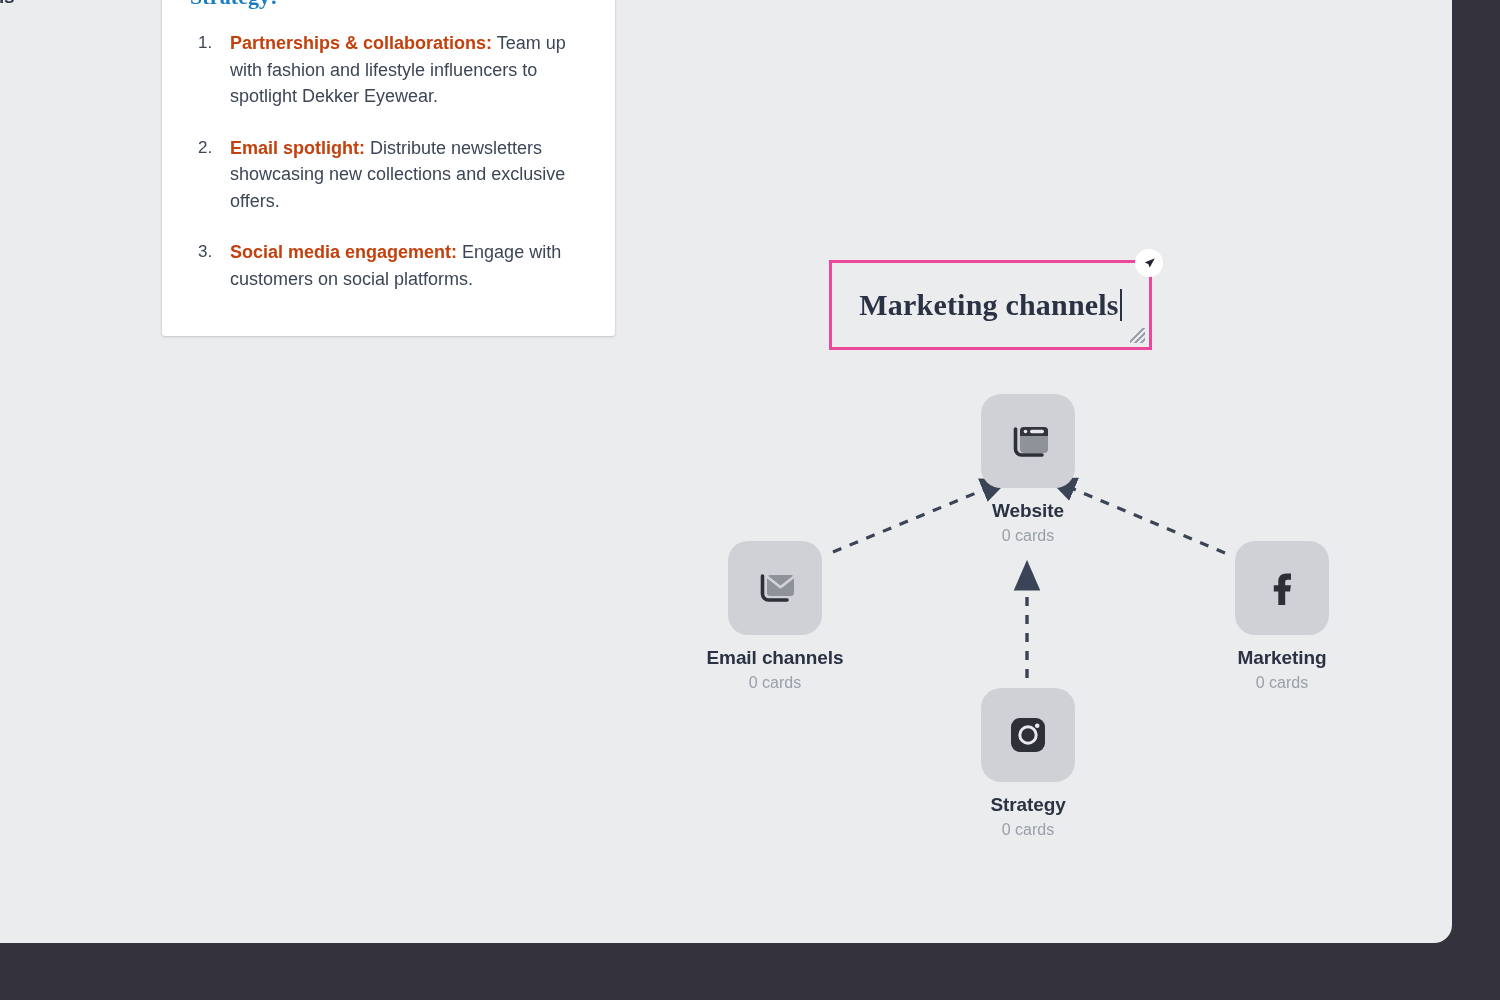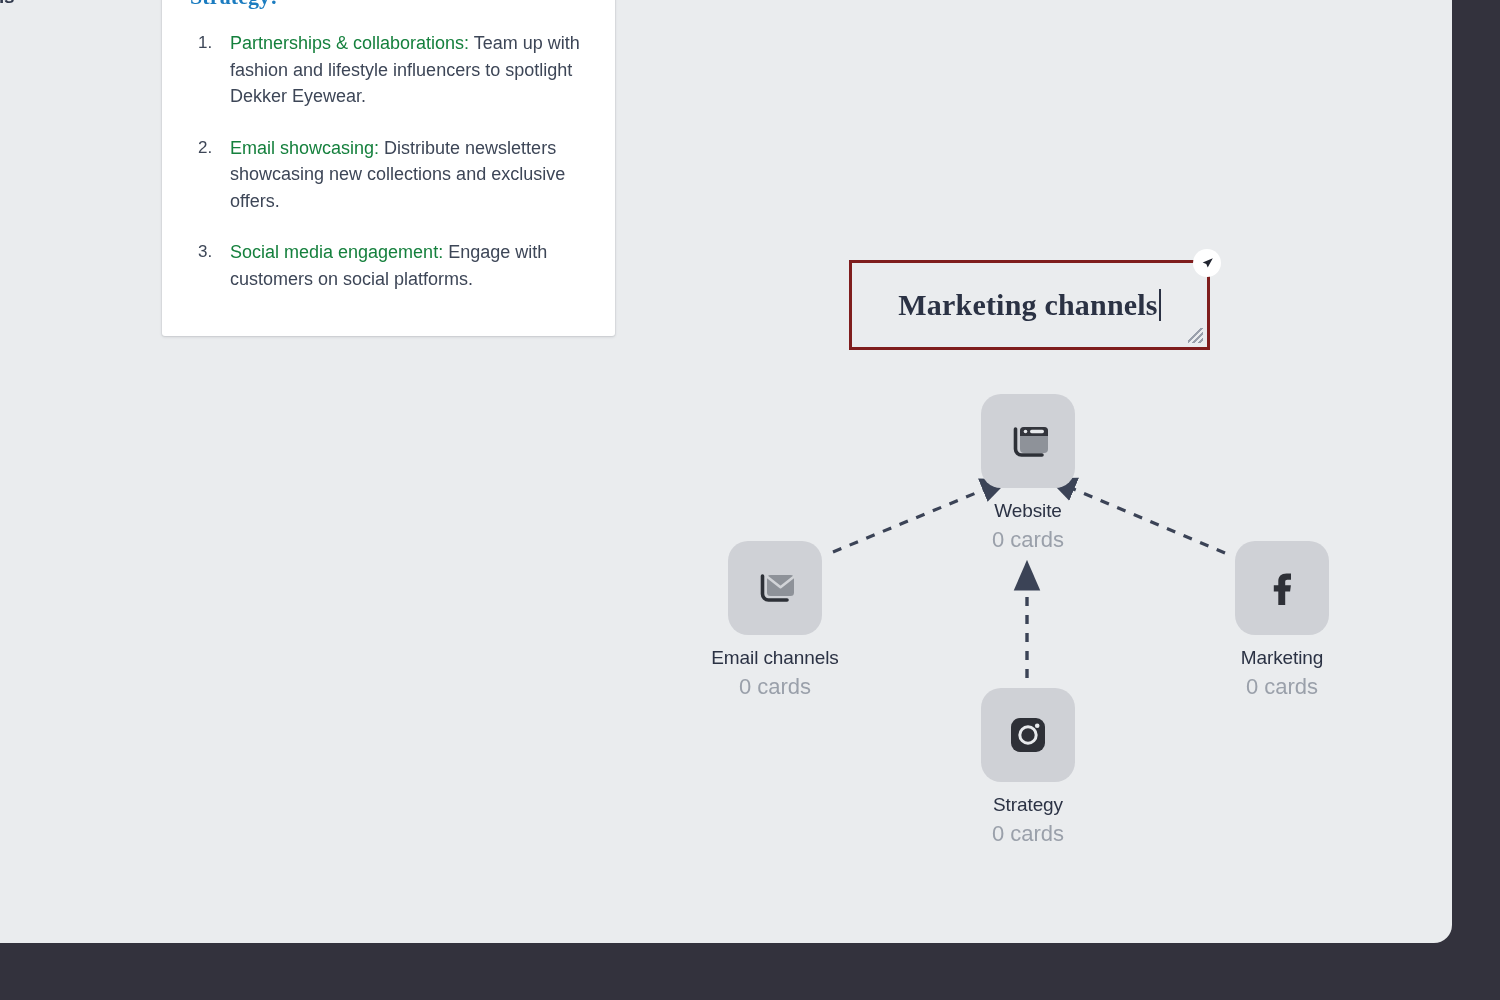--- a/index.html
+++ b/index.html
@@ -94,39 +94,38 @@
   ol.strategy-list li:last-child { margin-bottom: 0; }
   ol.strategy-list li::before {
     content: counter(strat) ".";
     position: absolute;
     left: 8px;
     top: 0;
     color: #3d4657;
     font-size: 17px;
   }
   ol.strategy-list li b {
-    font-weight: 400;
-    color: #15803d;
+    font-weight: 700;
+    color: #c2410c;
   }
 
   
   #textbox {
     position: absolute;
     left: 889px;
     top: 320px;
-    width: 361px;
+    width: 323px;
     height: 90px;
-    border: 3px solid #7f1d1d;
+    border: 3px solid #ec4899;
     background: transparent;
     box-sizing: border-box;
     z-index: 6;
     display: flex;
     align-items: center;
     justify-content: center;
-    margin-left: 20px;
   }
   #textbox .tb-text {
     font-family: "Liberation Serif", serif;
     font-weight: 700;
     font-size: 30px;
     color: #2b3244;
     letter-spacing: 0.2px;
     white-space: nowrap;
     position: relative;
   }
@@ -177,27 +176,27 @@
     margin: 0 auto;
     border-radius: 20px;
     background: #cfd1d6;
     display: flex;
     align-items: center;
     justify-content: center;
   }
   .node .node-label {
     margin-top: 12px;
     font-size: 19px;
-    font-weight: 400;
+    font-weight: 700;
     color: #2b3244;
     letter-spacing: -0.1px;
   }
   .node .node-count {
     margin-top: 5px;
-    font-size: 22px;
+    font-size: 16px;
     color: #9aa0aa;
   }
 
   #node-website  { left: 1088px; top: 454px; }
   #node-email    { left: 835px;  top: 601px; }
   #node-facebook { left: 1342px; top: 601px; }
   #node-instagram{ left: 1088px; top: 748px; }
 
   svg.edges {
     position: absolute;
@@ -217,21 +216,21 @@
     <div class="clipped-label">ysis</div>
 
     <div class="note-card" id="card-strategy">
       <div class="strategy-inner">
         <div class="strategy-heading">Strategy:</div>
         <ol class="strategy-list">
           <li>
             <b>Partnerships &amp; collaborations:</b><span> Team up with fashion and lifestyle influencers to spotlight Dekker Eyewear.</span>
           </li>
           <li>
-            <b>Email showcasing:</b><span> Distribute newsletters showcasing new collections and exclusive offers.</span>
+            <b>Email spotlight:</b><span> Distribute newsletters showcasing new collections and exclusive offers.</span>
           </li>
           <li>
             <b>Social media engagement:</b><span> Engage with customers on social platforms.</span>
           </li>
         </ol>
       </div>
     </div>
 
     <svg class="edges" viewBox="0 0 1512 1003">
       <defs>

